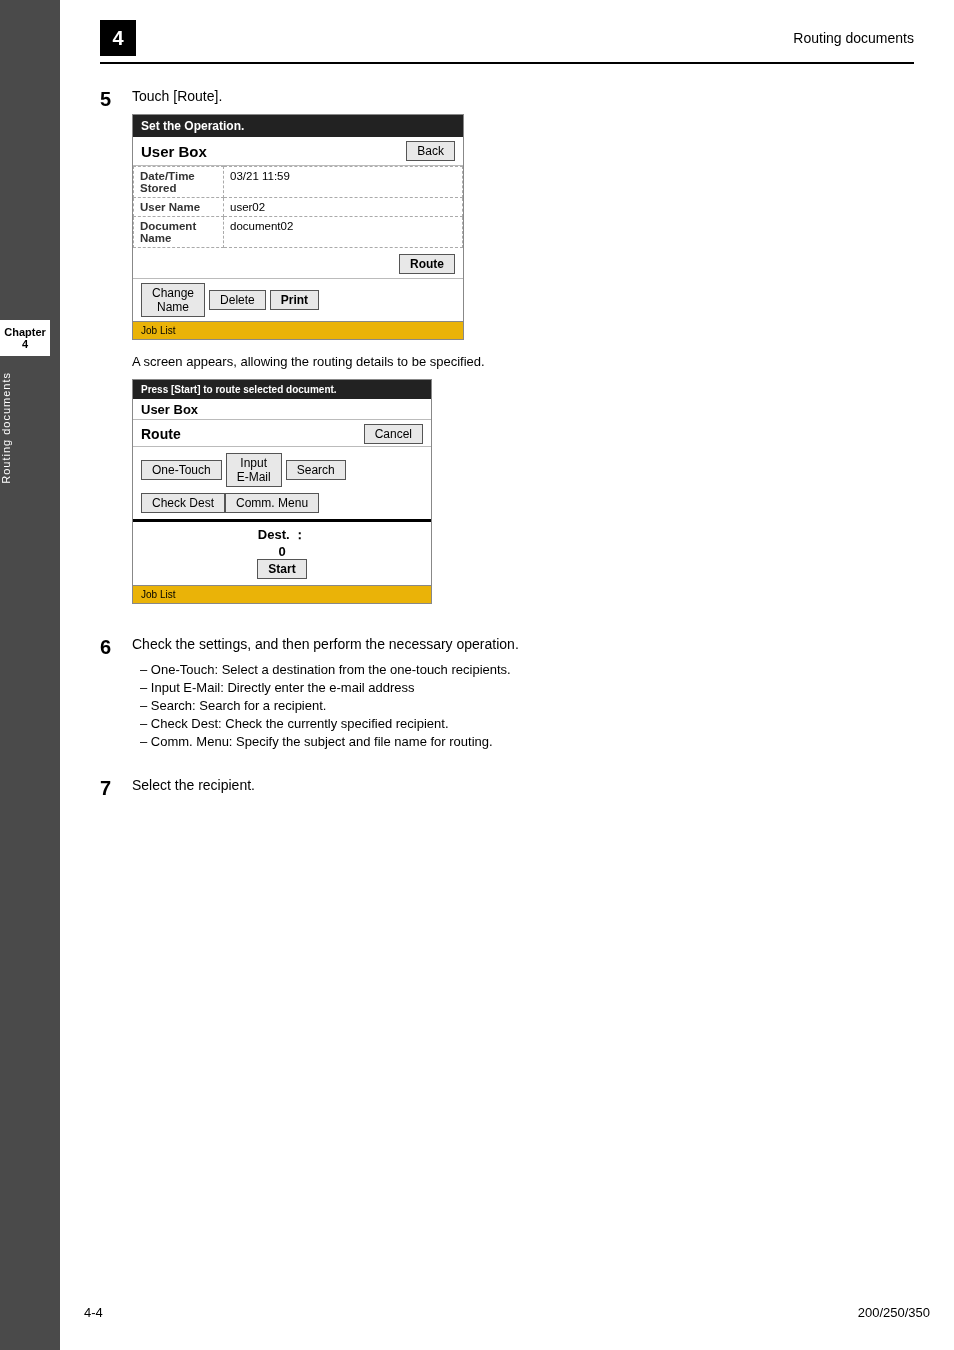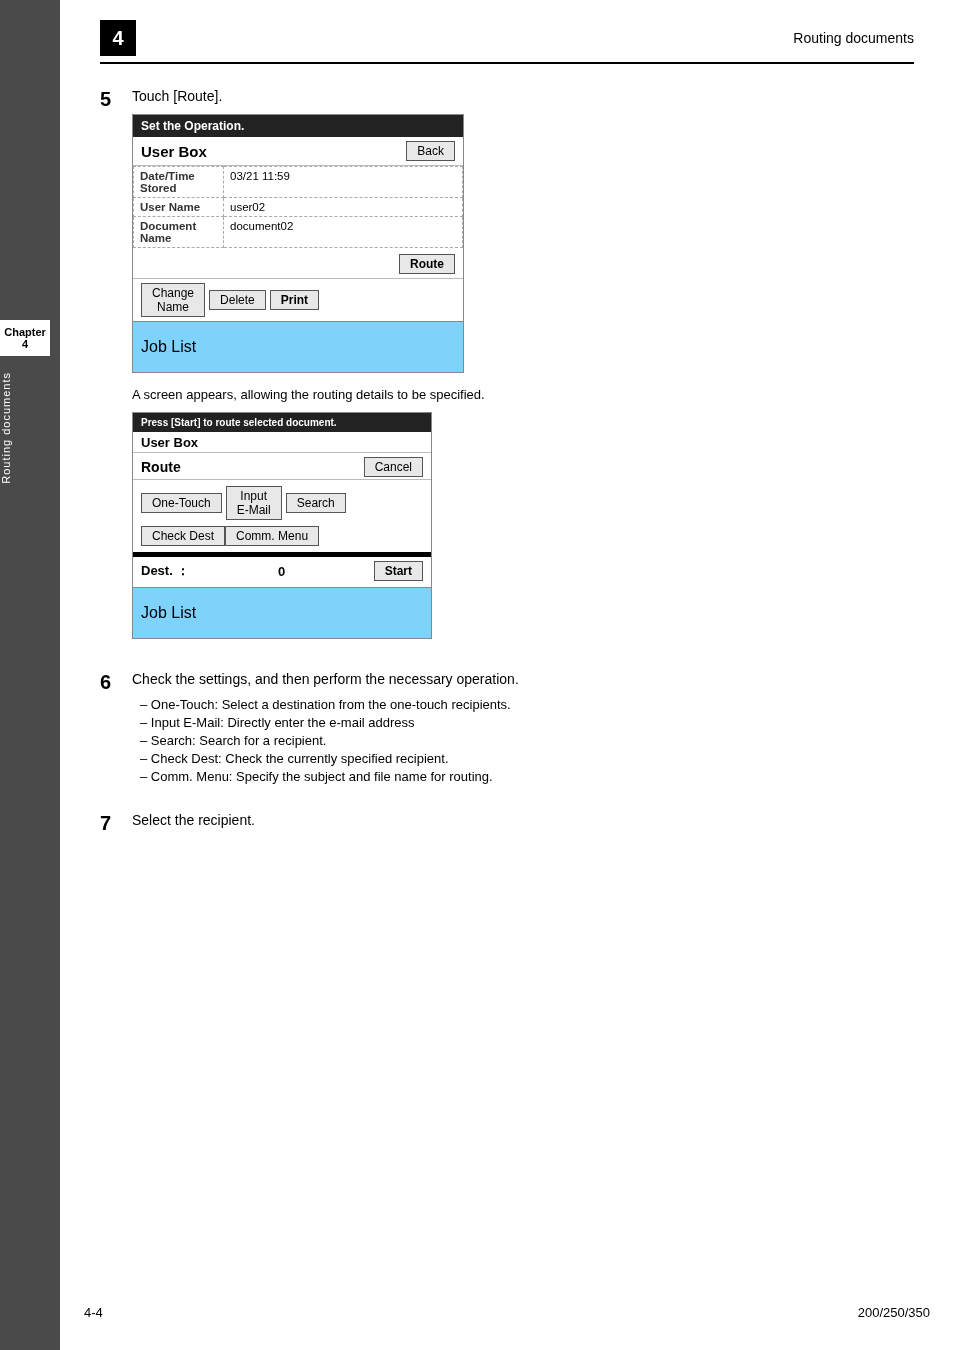--- a/index.html
+++ b/index.html
@@ -157,23 +157,23 @@
       padding: 6px 8px 4px 8px;
     }
     .ui-bottom-btns {
       display: flex;
       align-items: center;
       padding: 4px 8px;
       gap: 4px;
       border-top: 1px solid #bbb;
     }
     .ui-job-list-bar {
-      background: #7dd3fc;
-      font-size: 16px;
-      padding: 16px 8px;
+      background: #eab308;
+      font-size: 10px;
+      padding: 3px 8px;
       border-top: 1px solid #888;
     }
 
     
     .ui-panel2 {
       border: 1.5px solid #888;
       width: 300px;
       background: #fff;
       margin-bottom: 14px;
     }
@@ -204,21 +204,22 @@
     .ui-btn-row2 {
       display: flex;
       align-items: center;
       padding: 2px 8px 6px 8px;
     }
     .ui-dest-row {
       display: flex;
       align-items: center;
       justify-content: space-between;
       padding: 4px 8px 6px 8px;
-      border-top: 5px solid #000000;
+      border-top: 3px solid #000000;
+      flex-direction: column;
     }
     .ui-dest-label {
       font-size: 13px;
       font-weight: bold;
     }
 
     
     .desc-text {
       font-size: 13px;
       margin-bottom: 10px;

